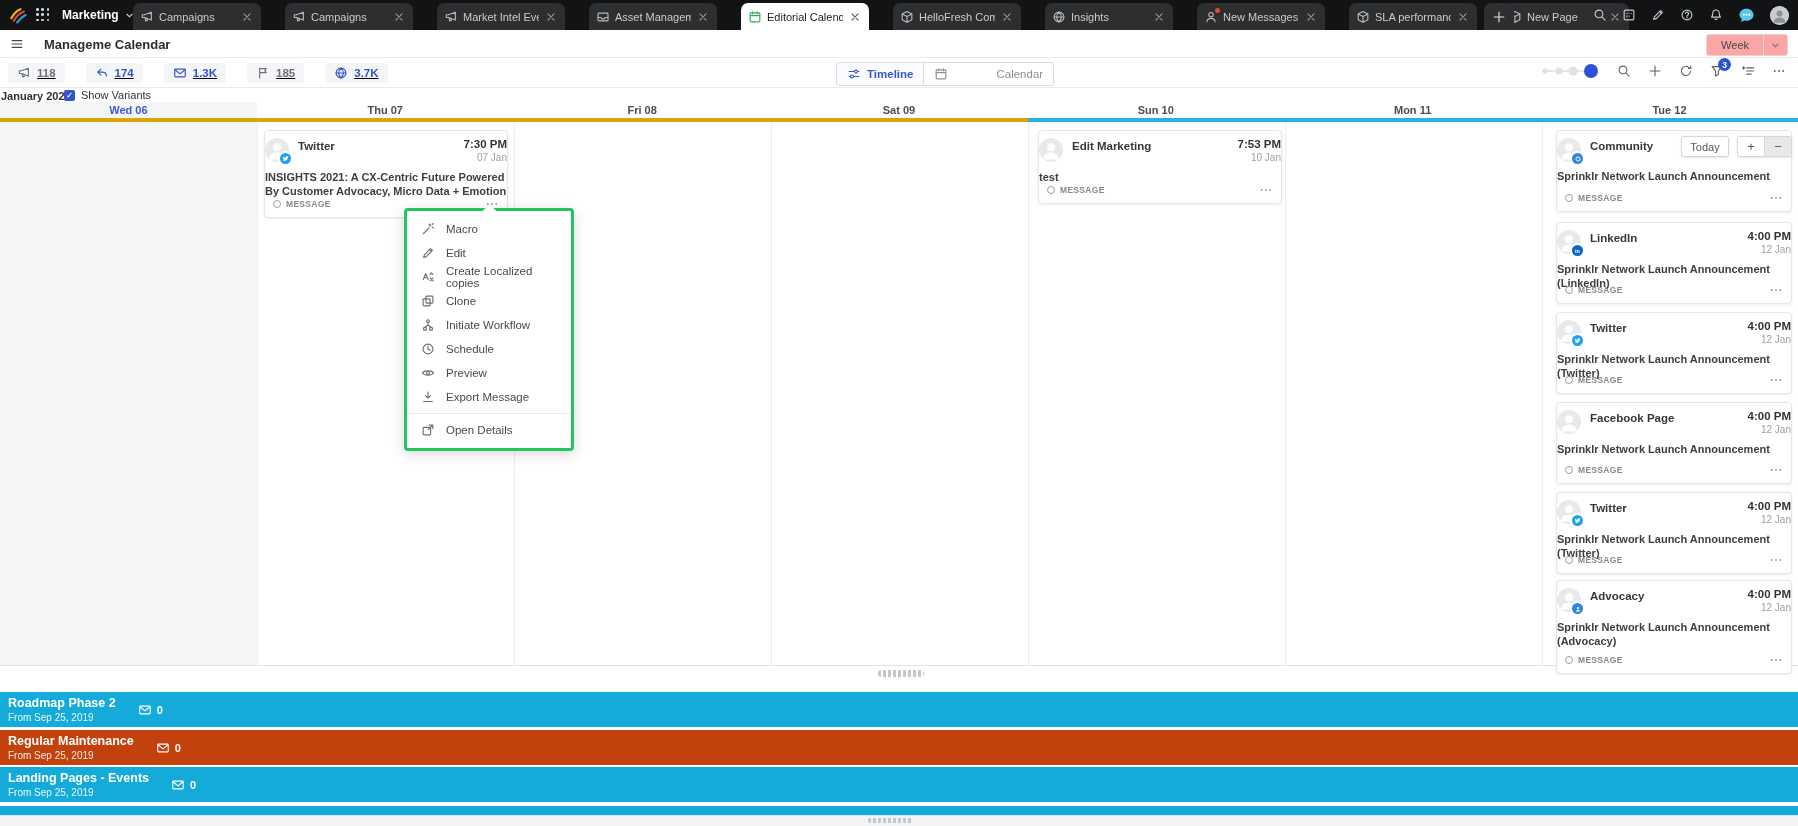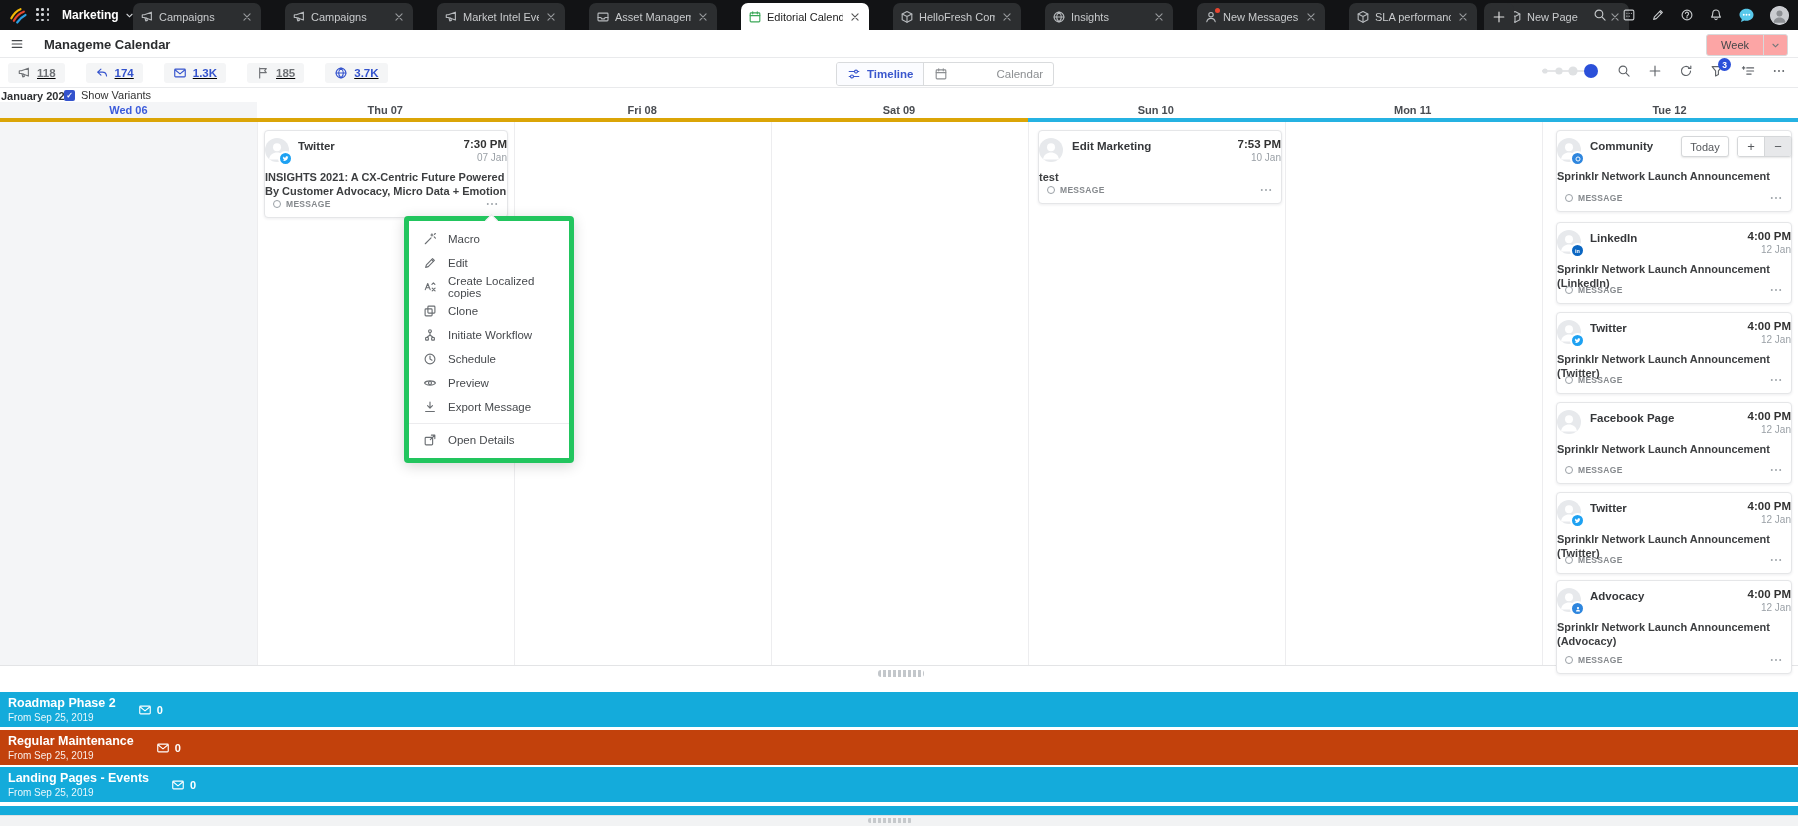--- a/index.html
+++ b/index.html
@@ -75,21 +75,21 @@
   .msg-circle{width:6px;height:6px;border:1.5px solid #9aa0a6;border-radius:50%;}
   .msg-label{font-size:8.5px;font-weight:700;color:#85898d;letter-spacing:.3px;margin-left:5px;}
   .card-dots{margin-left:auto;color:#9aa0a6;cursor:pointer;}
 
   .today-btn{position:absolute;left:1681px;top:14px;width:48px;height:21px;background:#fff;border:1px solid #d5d7d9;border-radius:3px;font-size:11px;color:#55585c;display:flex;align-items:center;justify-content:center;box-shadow:0 1px 2px rgba(0,0,0,.10);cursor:pointer;box-sizing:border-box;}
   .zoom-group{position:absolute;left:1737px;top:14px;height:21px;display:flex;border:1px solid #d5d7d9;border-radius:3px;overflow:hidden;box-shadow:0 1px 2px rgba(0,0,0,.10);box-sizing:border-box;}
   .zg-btn{width:26px;background:#fff;display:flex;align-items:center;justify-content:center;font-size:13px;color:#55585c;cursor:pointer;}
   .zg-btn.minus{background:#e7e8ea;border-left:1px solid #d5d7d9;}
 
   
-  .menu{position:absolute;left:404px;top:94px;width:170px;background:#fff;border:5px solid #22c55e;border-radius:4px;box-shadow:0 3px 14px rgba(0,0,0,.16);padding:6px 0;box-sizing:border-box;}
+  .menu{position:absolute;left:404px;top:86px;width:170px;background:#fff;border:3px solid #22c55e;border-radius:4px;box-shadow:0 3px 14px rgba(0,0,0,.16);padding:6px 0;box-sizing:border-box;}
   .menu-caret{position:absolute;top:-5px;left:78px;width:8px;height:8px;background:#fff;border-left:1px solid #e6e7e9;border-top:1px solid #e6e7e9;transform:rotate(45deg);}
   .menu-item{height:24px;display:flex;align-items:center;padding:0 14px;gap:11px;font-size:11.5px;color:#46494d;cursor:pointer;}
   .menu-item .icn{color:#6b6f73;}
   .menu-divider{height:1px;background:#ececee;margin:4px 0;}
 
   
   .grip-mid{position:absolute;left:878px;top:670px;width:46px;height:7px;border-radius:3px;background:repeating-linear-gradient(90deg,#c3c7cb 0 3px,#ffffff 3px 5px);cursor:row-resize;}
   .crow{position:absolute;left:0;width:1798px;height:35px;color:#fff;display:flex;align-items:center;padding-left:8px;box-sizing:border-box;gap:22px;cursor:pointer;}
   .crow-name{font-size:12.5px;font-weight:700;}
   .crow-from{font-size:10px;opacity:.9;margin-top:2px;}

